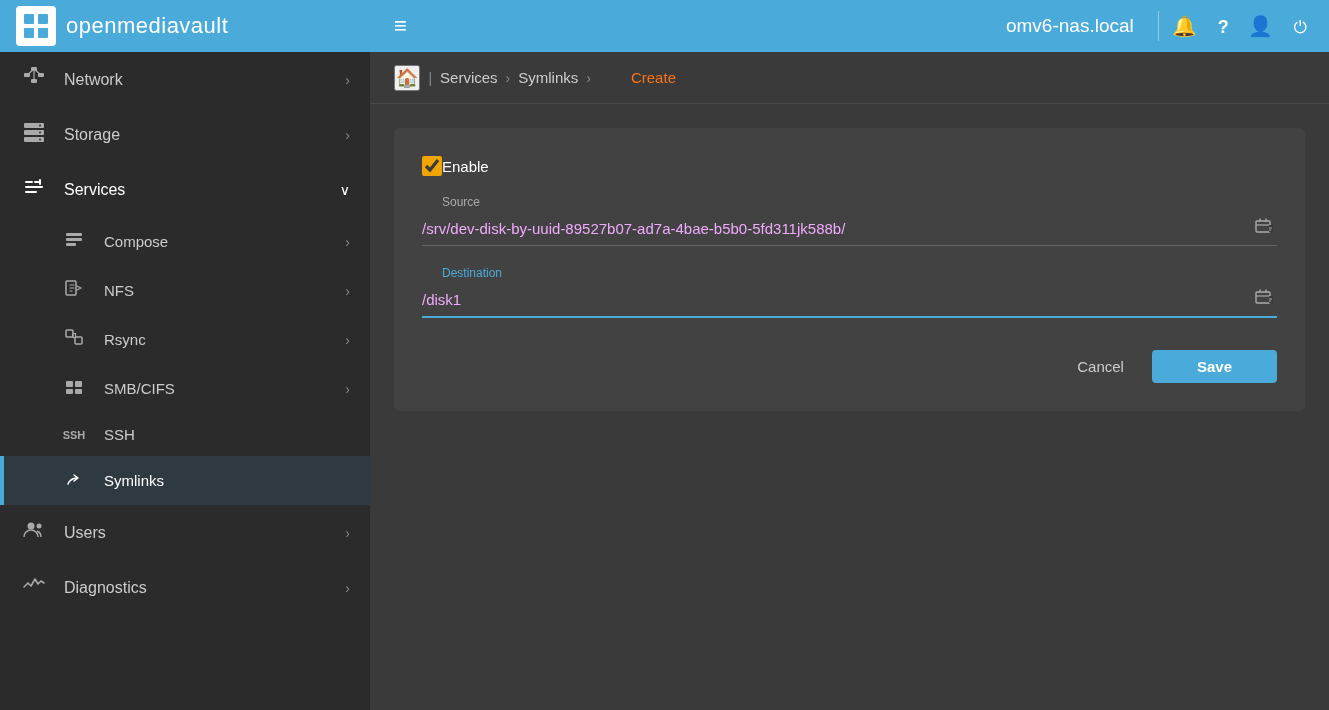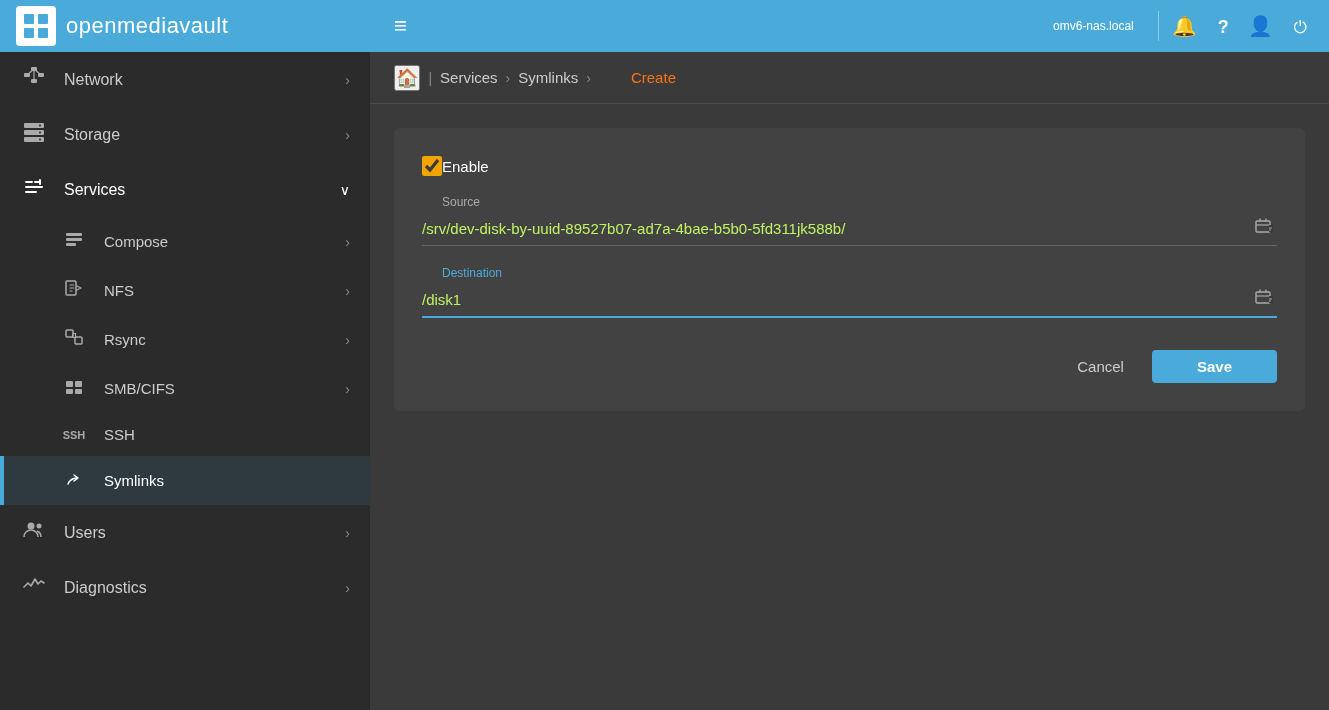--- a/index.html
+++ b/index.html
@@ -41,21 +41,21 @@
       background: none;
       border: none;
       cursor: pointer;
       font-size: 22px;
       padding: 8px;
       margin-right: 8px;
     }
     .topbar-spacer { flex: 1; }
     .topbar-hostname {
       color: #fff;
-      font-size: 12px;
+      font-size: 19px;
       margin-right: 16px;
     }
     .topbar-divider {
       width: 1px;
       height: 30px;
       background: rgba(255,255,255,0.4);
       margin: 0 8px;
     }
     .topbar-icons {
       display: flex;
@@ -207,21 +207,21 @@
       align-items: center;
       border-bottom: 1px solid #666;
       padding-bottom: 4px;
     }
     .field-input-row.active-border { border-bottom: 2px solid #4aabdb; }
     .field-input {
       flex: 1;
       background: transparent;
       border: none;
       outline: none;
-      color: #bef264;
+      color: #f0abfc;
       font-size: 15px;
       padding: 2px 0;
     }
     .field-input::placeholder { color: #888; }
     .field-icon-btn {
       background: none;
       border: none;
       cursor: pointer;
       color: #aaa;
       font-size: 16px;

